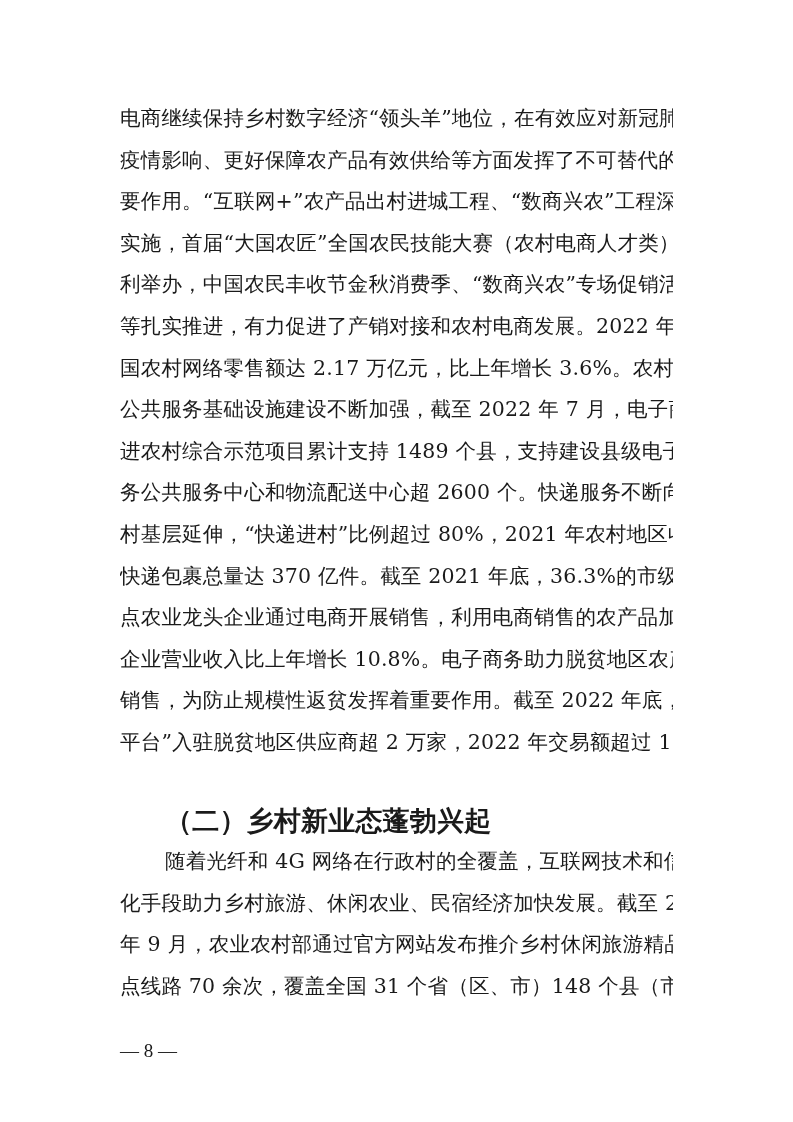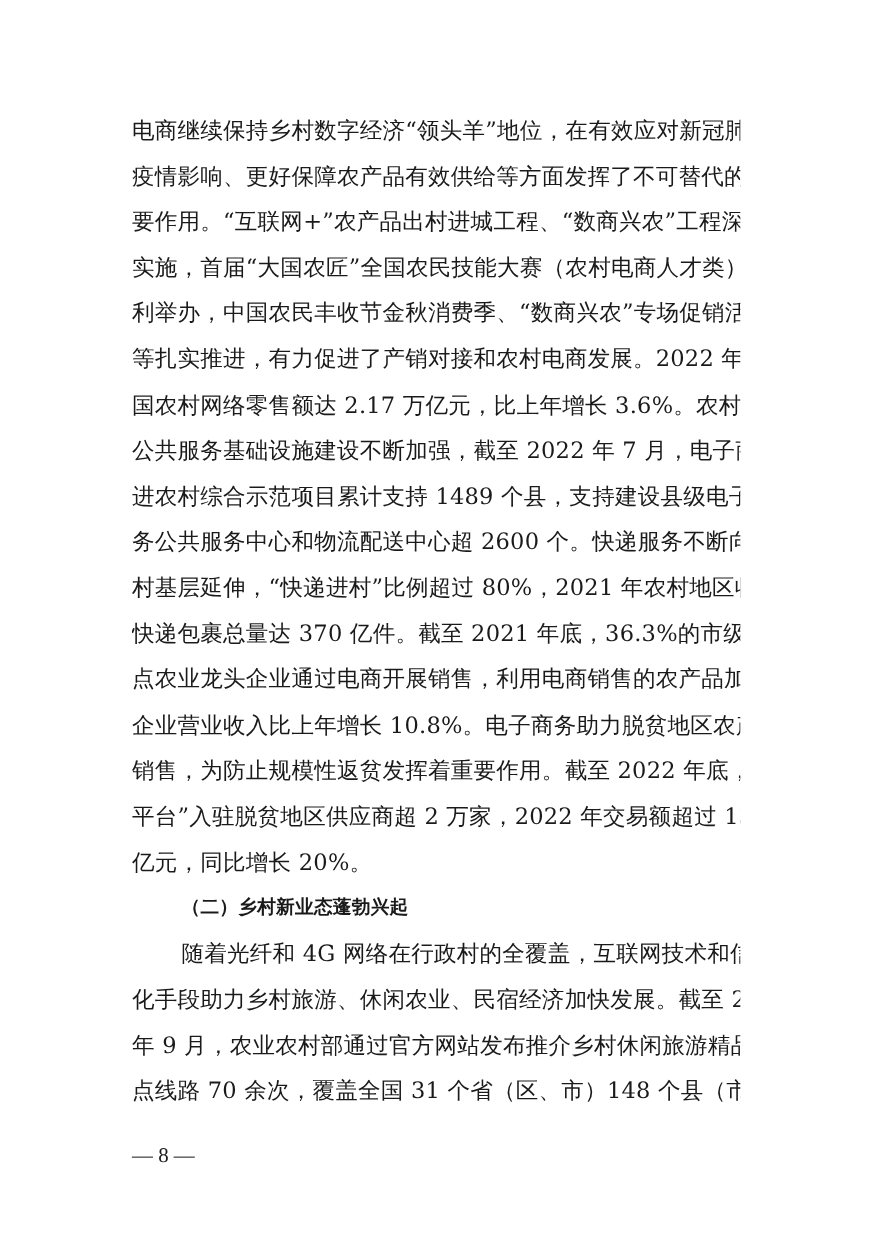--- a/index.html
+++ b/index.html
@@ -43,21 +43,22 @@
       text-align-last: left;
     }
     .line.indent {
       padding-left: 45px;
     }
     .line.heading {
       font-weight: bold;
       text-align-last: left;
       padding-left: 45px;
       font-family: "DejaVu Sans", "Liberation Sans", sans-serif;
-      font-size: 17px;
+      font-size: 27px;
+      margin-top: 36px;
     }
     .page-number {
       position: absolute;
       left: 120px;
       top: 1040px;
       font-size: 19px;
       font-family: "Liberation Serif", "DejaVu Serif", serif;
       color: #1a1a1a;
       white-space: nowrap;
     }
@@ -77,21 +78,20 @@
     <div class="line">国农村网络零售额达 2.17 万亿元，比上年增长 3.6%。农村电商</div>
     <div class="line">公共服务基础设施建设不断加强，截至 2022 年 7 月，电子商务</div>
     <div class="line">进农村综合示范项目累计支持 1489 个县，支持建设县级电子商</div>
     <div class="line">务公共服务中心和物流配送中心超 2600 个。快递服务不断向乡</div>
     <div class="line">村基层延伸，“快递进村”比例超过 80%，2021 年农村地区收投</div>
     <div class="line">快递包裹总量达 370 亿件。截至 2021 年底，36.3%的市级以上重</div>
     <div class="line">点农业龙头企业通过电商开展销售，利用电商销售的农产品加工</div>
     <div class="line">企业营业收入比上年增长 10.8%。电子商务助力脱贫地区农产品</div>
     <div class="line">销售，为防止规模性返贫发挥着重要作用。截至 2022 年底，“832</div>
     <div class="line">平台”入驻脱贫地区供应商超 2 万家，2022 年交易额超过 136.5</div>
-    <div class="line last">亿元，同比增长 20%。</div>
 
     <div class="line heading">（二）乡村新业态蓬勃兴起</div>
 
     <div class="line indent">随着光纤和 4G 网络在行政村的全覆盖，互联网技术和信息</div>
     <div class="line">化手段助力乡村旅游、休闲农业、民宿经济加快发展。截至 2022</div>
     <div class="line">年 9 月，农业农村部通过官方网站发布推介乡村休闲旅游精品景</div>
     <div class="line">点线路 70 余次，覆盖全国 31 个省（区、市）148 个县（市、区）</div>
   </div>
 
   <div class="page-number">— 8 —</div>

